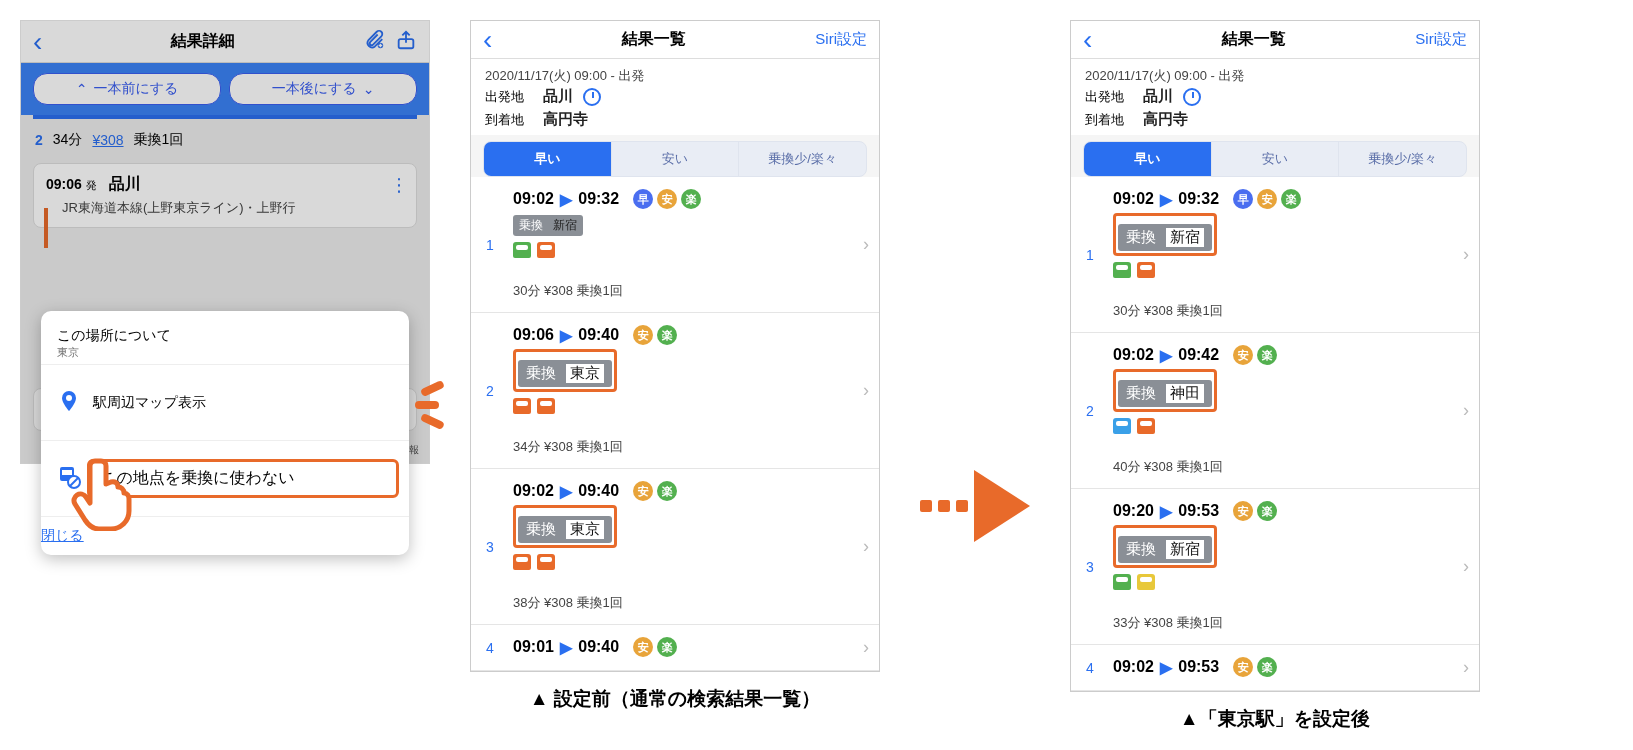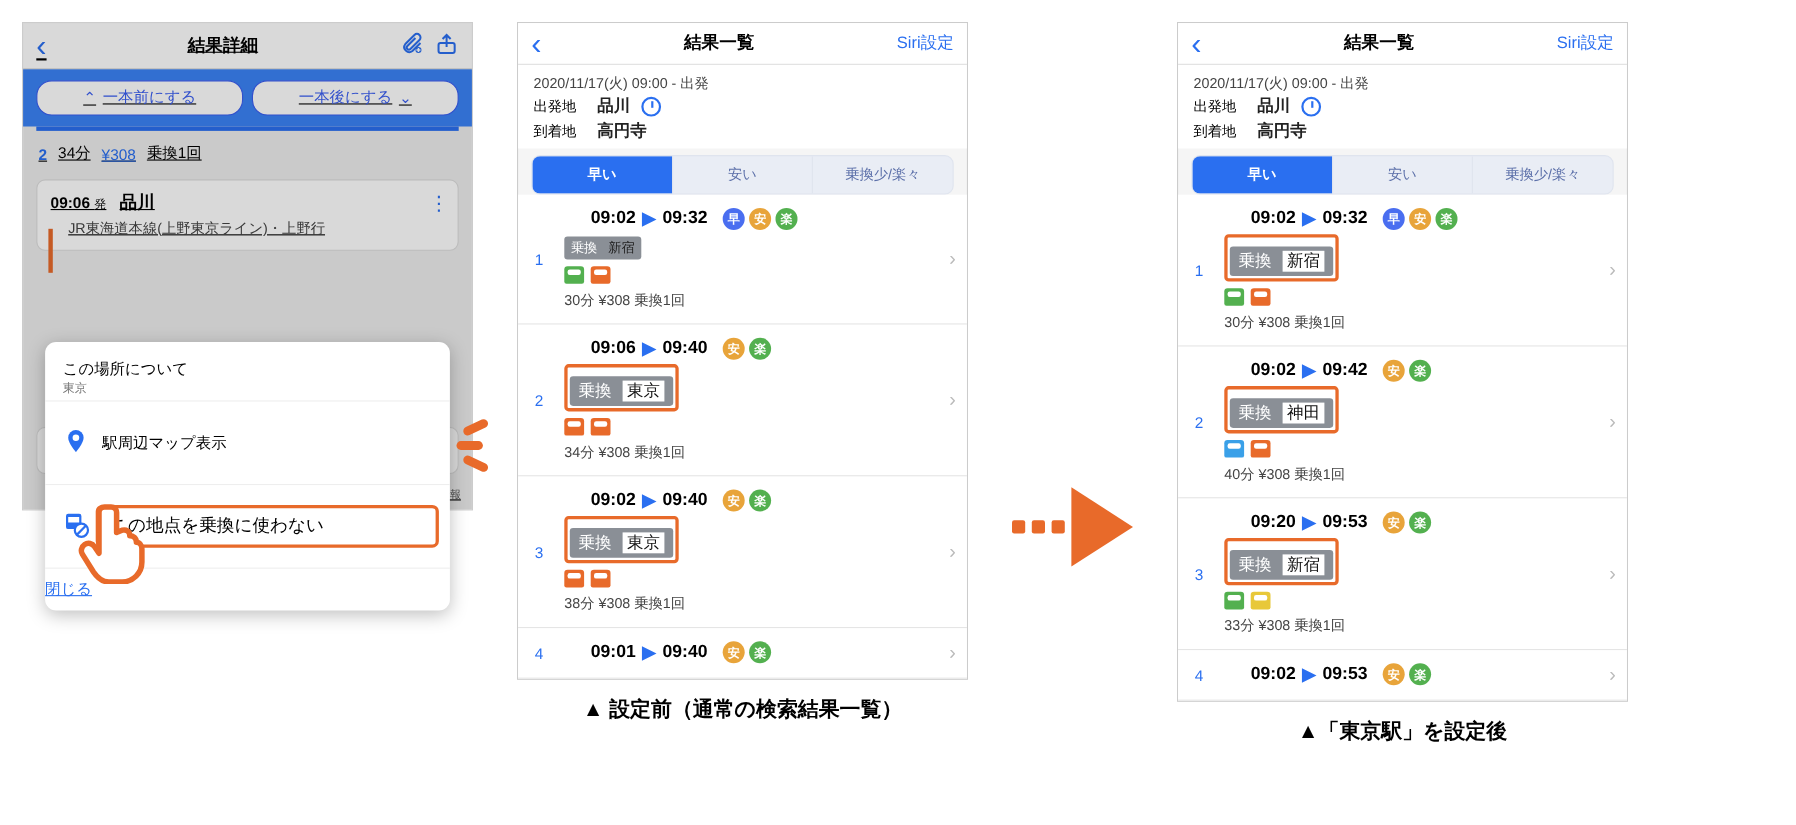--- a/index.html
+++ b/index.html
@@ -13,21 +13,21 @@
     position: relative;
   }
   .phone {
     width: 410px;
     border: 1px solid #ccc;
     background: #f5f5f5;
     position: relative;
     font-size: 14px;
   }
   .phone.detail { position: relative; }
-  .phone.detail .dim { filter: brightness(0.85); background:#eee;text-decoration:underline; }
+  .phone.detail .dim { filter: brightness(0.85); background:#eee; }
   .navbar {
     display: flex;
     align-items: center;
     justify-content: space-between;
     padding: 8px 12px;
     background: #fff;
     border-bottom: 1px solid #ddd;
   }
   .navbar .title { font-weight: 600; font-size: 16px; }
   .navbar .left, .navbar .right { color: #2a6ff0; display:flex; gap:10px; align-items:center; }
@@ -93,34 +93,34 @@
   .filterbar .fbtn { flex:1; text-align:center; padding:8px 0; font-size:13px; color:#5a6ea8; border-left:1px solid #dfe4ee; }
   .filterbar .fbtn:first-child{border-left:none;}
   .filterbar .fbtn.active { background:#2a6ff0; color:#ffffff; font-weight:600; }
   .rlist { background:#fff; }
   .ritem {
     display:flex; align-items:flex-start; gap:10px; padding:12px 10px 12px 6px; border-bottom:1px solid #e5e5e5;
   }
   .ritem .num { width:26px; text-align:center; color:#2a6ff0; align-self:center; }
   .ritem .body { flex:1; }
   .ritem .chev { align-self:center; color:#bbb; font-size:18px; }
-  .times { font-weight:700; font-size:16px; display:flex; align-items:center; gap:6px;margin-left:24px; }
+  .times { font-weight:700; font-size:16px; display:flex; align-items:center; gap:6px; }
   .times .tri { color:#2a6ff0; }
   .badgerow { display:inline-flex; gap:4px; margin-left:8px; }
   .badge { width:20px; height:20px; border-radius:50%; color:#fff; font-size:11px; display:flex; align-items:center; justify-content:center; }
   .b-haya{background:#4a6ef0;} .b-yasu{background:#e8a43a;} .b-raku{background:#53b04f;}
   .tchip { display:inline-flex; align-items:center; background:#8a8f96; color:#fff; font-size:12px; border-radius:3px; padding:2px 6px; gap:4px; margin-top:6px; }
   .tchip-wrap { display:inline-block; }
   .tchip-hl { border:3px solid #e86a2a; border-radius:4px; padding:2px; display:inline-block; margin-top:4px; }
   .tchip-big .tchip { font-size:15px; padding:4px 8px; }
   .trains { margin-top:6px; display:flex; gap:6px; }
   .train { width:18px; height:16px; border-radius:3px 3px 2px 2px; position:relative; }
   .train::before{content:"";position:absolute;top:3px;left:3px;right:3px;height:5px;background:#fff;border-radius:2px;}
   .tr-green{background:#53b04f;} .tr-orange{background:#e86a2a;} .tr-blue{background:#3aa0e8;} .tr-yellow{background:#e8c83a;}
-  .rsum { color:#444; font-size:13px; margin-top:6px; }
+  .rsum { color:#444; font-size:13px; margin-top:24px; }
   .caption { text-align:center; font-weight:700; font-size:19px; margin-top:14px; }
   .col { display:flex; flex-direction:column; align-items:center; }
 
   .arrow-between {
     display:flex; align-items:center; gap:6px; align-self:center; margin-top:260px;
   }
   .arrow-between .dot{width:12px;height:12px;background:#e86a2a;border-radius:2px;}
   .big-tri {
     width:0;height:0;border-top:36px solid transparent;border-bottom:36px solid transparent;border-left:56px solid #e86a2a;
   }

